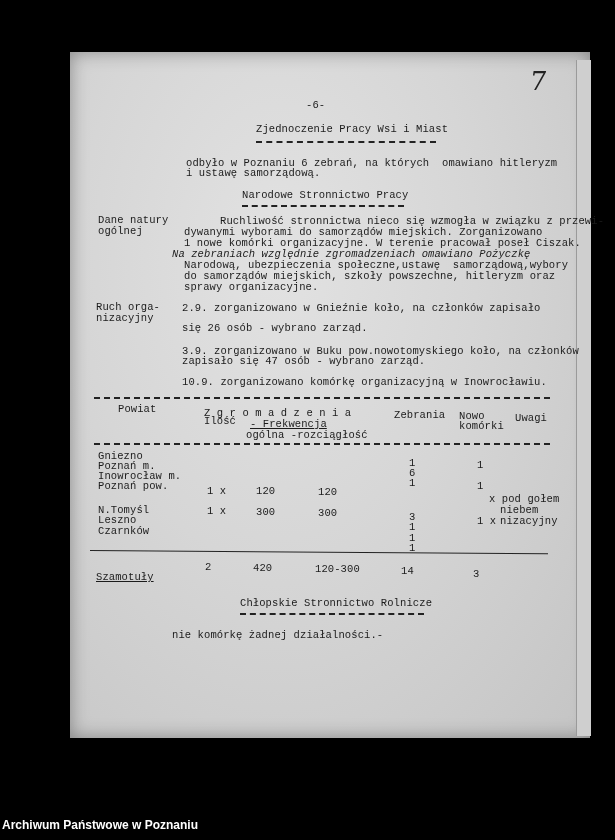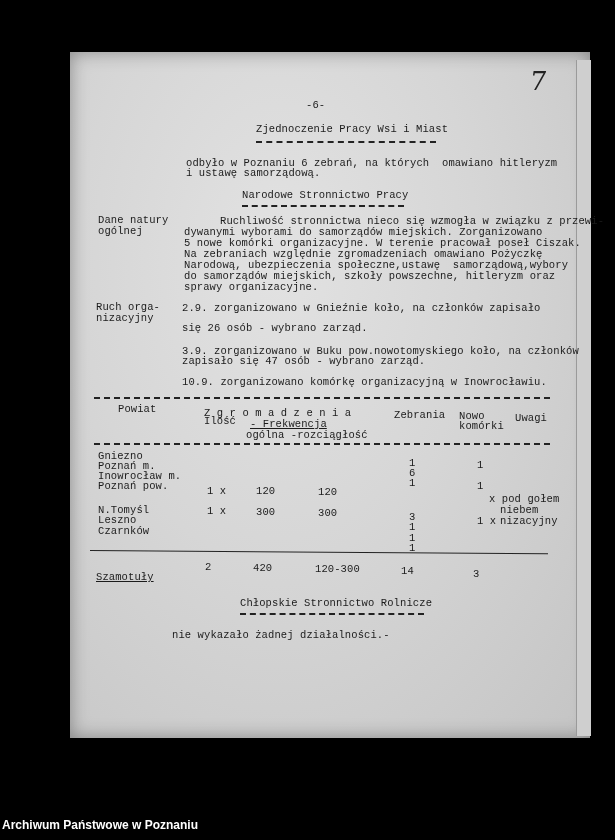--- a/index.html
+++ b/index.html
@@ -28,22 +28,22 @@
 <div class="t" style="left:186px;top:158px;">odbyło w Poznaniu 6 zebrań, na których  omawiano hitleryzm</div>
 <div class="t" style="left:186px;top:168px;">i ustawę samorządową.</div>
 
 <div class="t" style="left:242px;top:190px;">Narodowe Stronnictwo Pracy</div>
 <div class="dash" style="left:242px;top:205px;width:162px;"></div>
 
 <div class="t" style="left:98px;top:215px;">Dane natury</div>
 <div class="t" style="left:98px;top:226px;">ogólnej</div>
 <div class="t" style="left:184px;top:216px;padding-left:36px;">Ruchliwość stronnictwa nieco się wzmogła w związku z przewi-</div>
 <div class="t" style="left:184px;top:227px;">dywanymi wyborami do samorządów miejskich. Zorganizowano</div>
-<div class="t" style="left:184px;top:238px;">5 nowe komórki organizacyjne. W terenie pracował poseł Ciszak.</div>
-<div class="t" style="left:184px;top:249px;">Na zebraniach względnie zgromadzeniach omawiano Pożyczkę</div>
+<div class="t" style="left:184px;top:238px;">1 nowe komórki organizacyjne. W terenie pracował poseł Ciszak.</div>
+<div class="t" style="left:172px;top:249px;font-style:italic;">Na zebraniach względnie zgromadzeniach omawiano Pożyczkę</div>
 <div class="t" style="left:184px;top:260px;">Narodową, ubezpieczenia społeczne,ustawę  samorządową,wybory</div>
 <div class="t" style="left:184px;top:271px;">do samorządów miejskich, szkoły powszechne, hitleryzm oraz</div>
 <div class="t" style="left:184px;top:282px;">sprawy organizacyjne.</div>
 
 <div class="t" style="left:96px;top:302px;">Ruch orga-</div>
 <div class="t" style="left:96px;top:313px;">nizacyjny</div>
 <div class="t" style="left:182px;top:303px;">2.9. zorganizowano w Gnieźnie koło, na członków zapisało</div>
 <div class="t" style="left:182px;top:323px;">się 26 osób - wybrano zarząd.</div>
 <div class="t" style="left:182px;top:346px;">3.9. zorganizowano w Buku pow.nowotomyskiego koło, na członków</div>
 <div class="t" style="left:182px;top:356px;">zapisało się 47 osób - wybrano zarząd.</div>
@@ -95,15 +95,15 @@
 
 <div class="solid" style="left:90px;top:550px;width:458px;transform:rotate(0.4deg);transform-origin:left;"></div>
 <div class="t" style="left:205px;top:562px;">2</div>
 <div class="t" style="left:253px;top:563px;">420</div>
 <div class="t" style="left:315px;top:564px;">120-300</div>
 <div class="t" style="left:401px;top:566px;">14</div>
 <div class="t" style="left:473px;top:569px;">3</div>
 
 <div class="t" style="left:240px;top:598px;">Chłopskie Stronnictwo Rolnicze</div>
 <div class="dash" style="left:240px;top:613px;width:184px;"></div>
-<div class="t" style="left:172px;top:630px;">nie wykazało żadnej działalności.-</div>
+<div class="t" style="left:172px;top:630px;">nie komórkę żadnej działalności.-</div>
 
 <div class="footer">Archiwum Państwowe w Poznaniu</div>
 
 </body></html>

